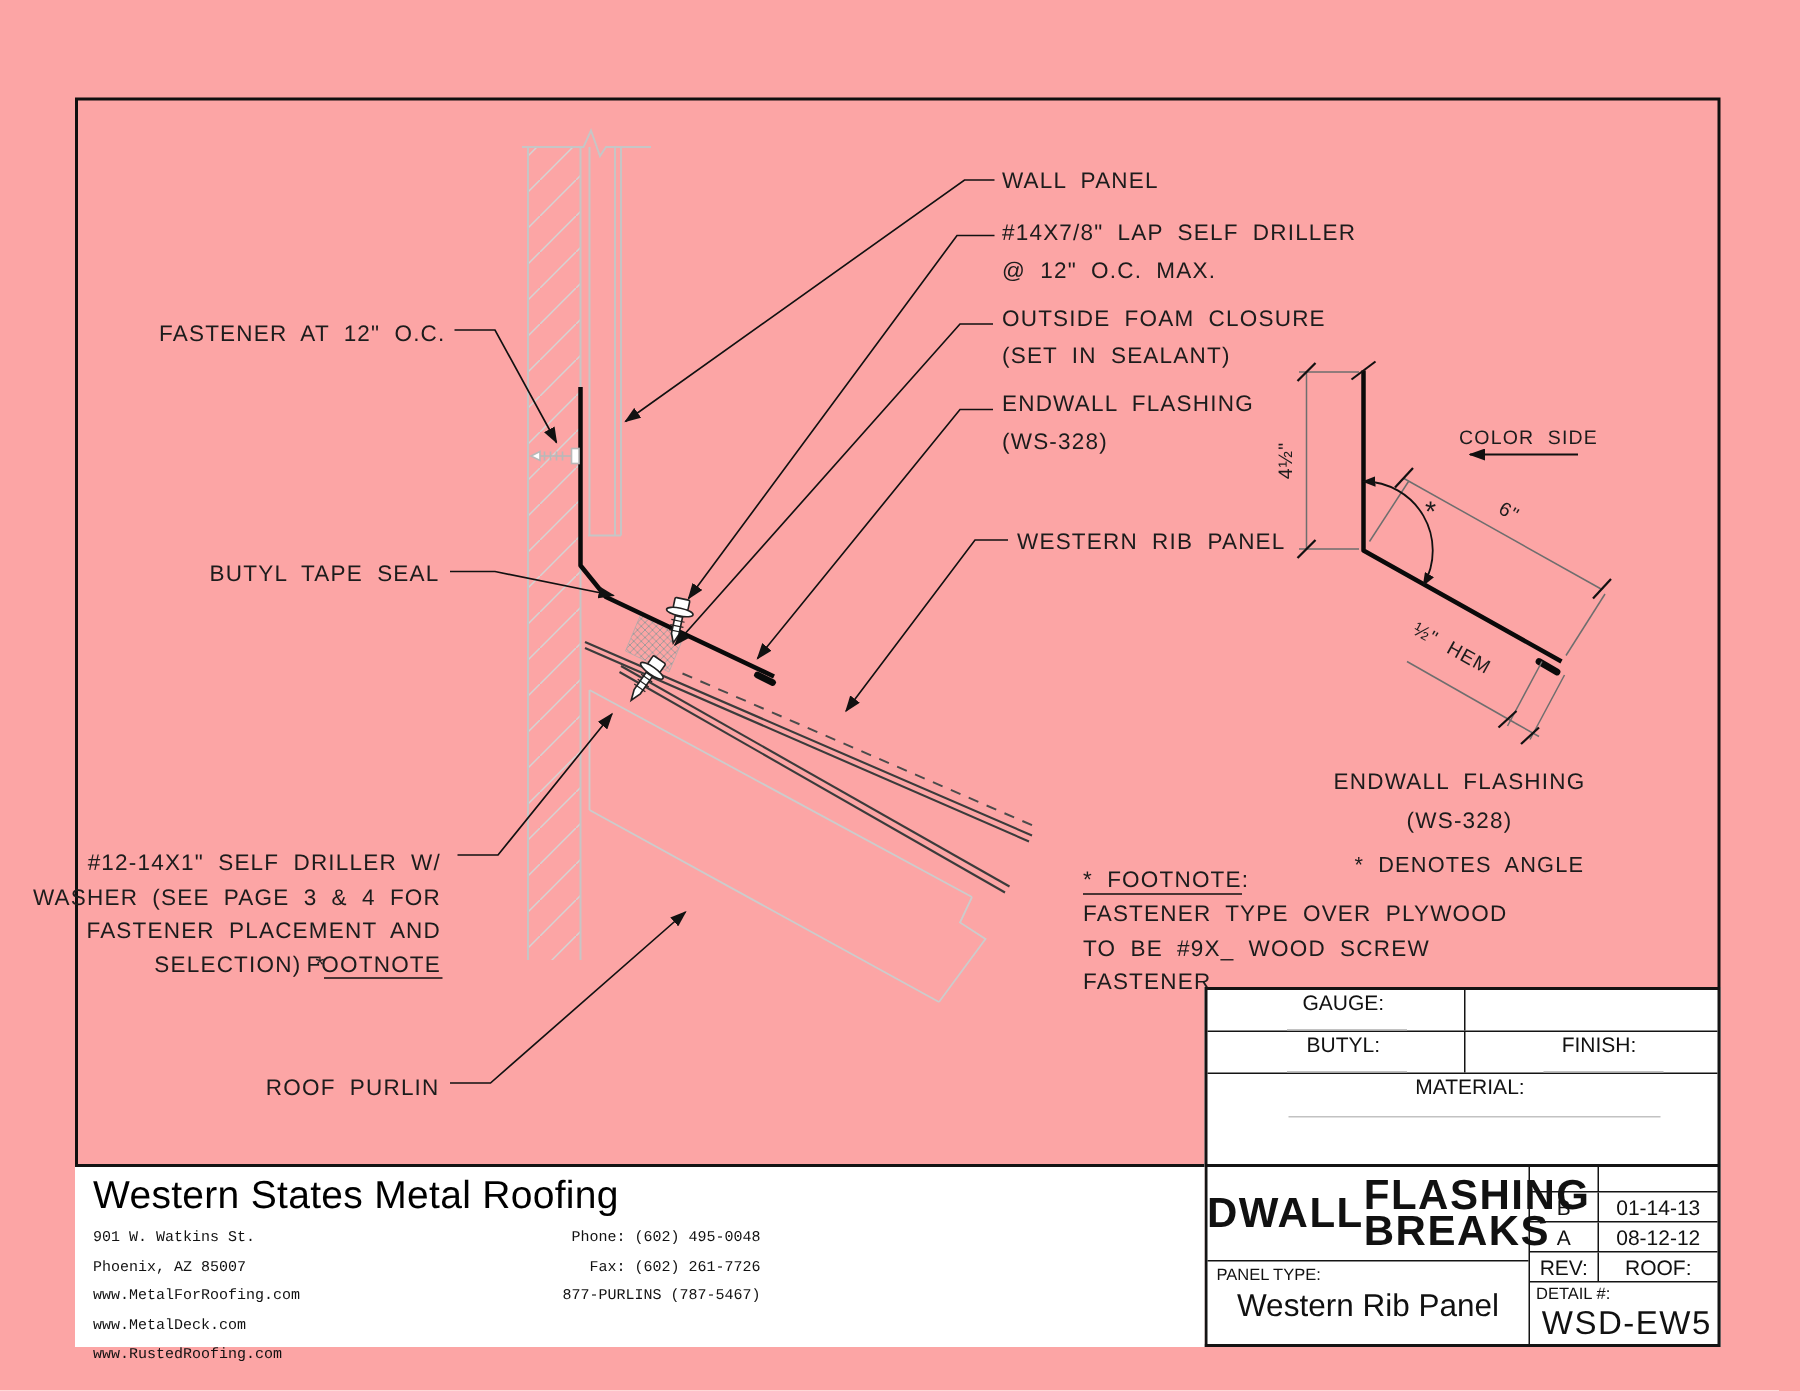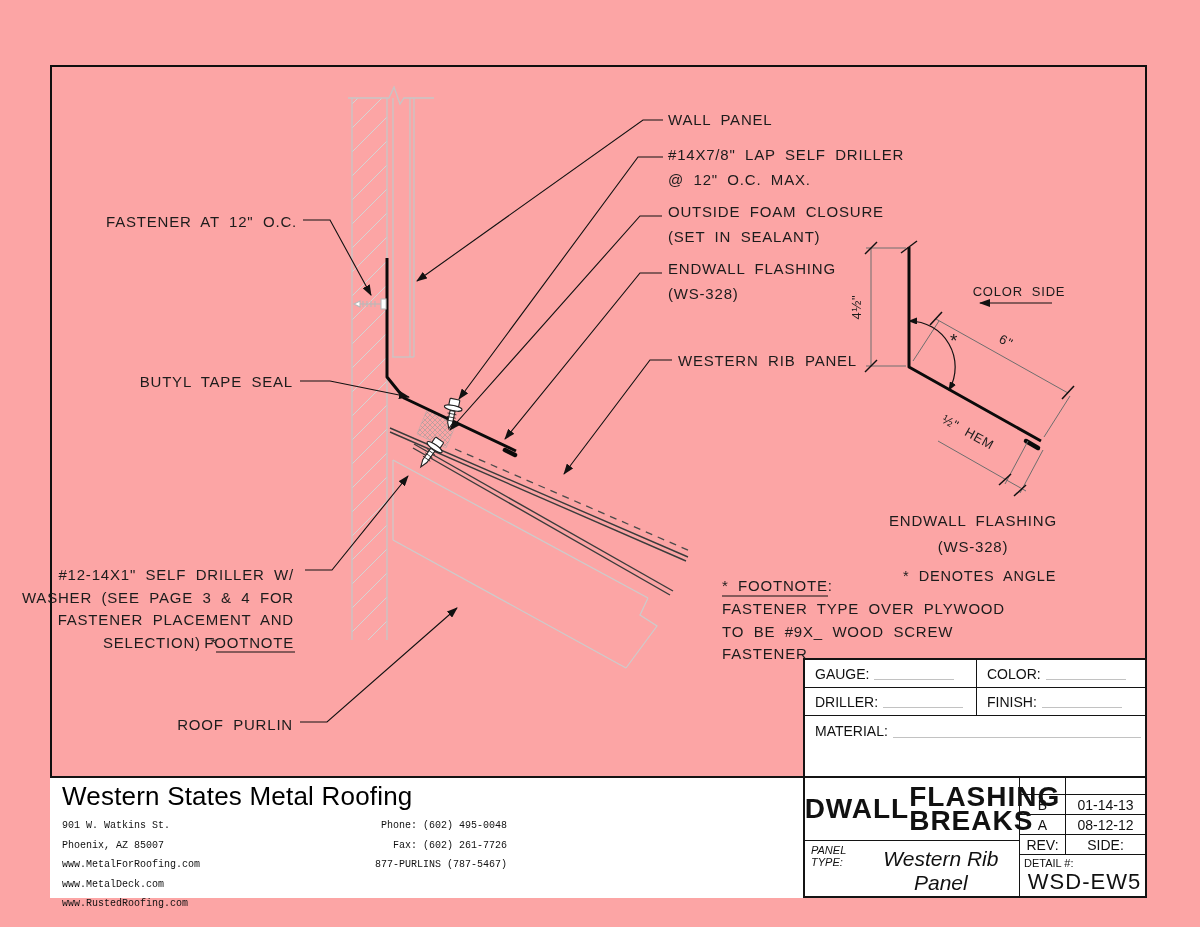--- a/index.html
+++ b/index.html
@@ -11,30 +11,30 @@
   
   svg.draw{position:absolute;left:0;top:0;}
   .cad{font-family:"Liberation Sans",sans-serif;font-size:15px;letter-spacing:.8px;word-spacing:4.5px;fill:#1c1c1c;}
   .cad13{font-size:13px;}
   .cad14{font-size:14.5px;}
   .cad19{font-size:19px;}
   
   .spec{position:absolute;left:803px;top:658px;width:344px;height:120px;border:2px solid #141414;background:#fff;}
   .spec .row{display:flex;border-bottom:1.5px solid #141414;height:28px;align-items:center;}
   .spec .row.last{border-bottom:none;height:30px;}
-  .spec .cell{width:172px;height:100%;border-right:1.5px solid #141414;display:flex;align-items:center;padding-left:10px;font-size:14px;}
+  .spec .cell{width:172px;height:100%;border-right:1.5px solid #141414;display:flex;align-items:center;padding-left:10px;font-size:14px;flex-direction:column;}
   .spec .cell.wide{flex:1;border-right:none;}
   .blank{display:inline-block;border-bottom:1.5px solid #c2c2c2;height:13px;margin-left:5px;}
   .b80{width:80px;} .b70{width:68px;} .b250{width:248px;}
   
   .tblock{position:absolute;left:803px;top:776px;width:344px;height:122px;border:2px solid #141414;display:flex;background:#fff;}
   .tb-left{width:215px;border-right:1.5px solid #141414;display:flex;flex-direction:column;}
   .tb-title{height:63px;border-bottom:1.5px solid #141414;display:flex;flex-direction:row;justify-content:center;align-items:center;
             font-size:28px;letter-spacing:1px;line-height:24px;font-weight:bold;}
-  .tb-panel{flex:1;padding:3px 6px 0 6px;display:flex;flex-direction:row;font-style:italic;}
+  .tb-panel{flex:1;padding:3px 6px 0 6px;display:flex;flex-direction:column;}
   .tb-panel .lbl{font-size:11px;}
   .tb-panel .val{font-size:21px;text-align:center;margin-top:3px;}
   .tb-right{flex:1;display:flex;flex-direction:column;}
   .tb-right .rrow{display:flex;border-bottom:1.5px solid #141414;}
   .tb-right .r-empty{height:17px;}
   .tb-right .r-sm{height:20px;}
   .tb-right .c1{width:46px;border-right:1.5px solid #141414;display:flex;align-items:center;justify-content:center;font-size:14px;}
   .tb-right .c2{flex:1;display:flex;align-items:center;justify-content:center;font-size:14px;}
   .tb-right .r-detail{flex:1;border-bottom:none;display:block;padding:2px 0 0 4px;}
   .tb-right .r-detail .lbl{font-size:11px;}
@@ -216,28 +216,24 @@
       <text class="cad cad14" x="903" y="581">* DENOTES ANGLE</text>
     </g>
   </svg>
 
   <div class="spec">
     <div class="row">
       <div class="cell">
           <span>GAUGE:</span>
           <span class="blank b80"></span>
         </div>
-      <div class="cell wide">
-          <span>COLOR:</span>
-          <span class="blank b80"></span>
-        </div>
     </div>
     <div class="row">
       <div class="cell">
-          <span>DRILLER:</span>
+          <span>BUTYL:</span>
           <span class="blank b80"></span>
         </div>
       <div class="cell wide">
           <span>FINISH:</span>
           <span class="blank b80"></span>
         </div>
     </div>
     <div class="row last">
       <div class="cell wide">
           <span>MATERIAL:</span>
@@ -265,21 +261,21 @@
       <div class="rrow r-sm">
         <div class="c1">B</div>
         <div class="c2">01-14-13</div>
       </div>
       <div class="rrow r-sm">
         <div class="c1">A</div>
         <div class="c2">08-12-12</div>
       </div>
       <div class="rrow r-sm">
         <div class="c1">REV:</div>
-        <div class="c2">SIDE:</div>
+        <div class="c2">ROOF:</div>
       </div>
       <div class="rrow r-detail">
         <div class="lbl">DETAIL #:</div>
         <div class="val">WSD-EW5</div>
       </div>
     </div>
   </div>
 
   <div class="company">
     <div class="co-name">Western States Metal Roofing</div>

